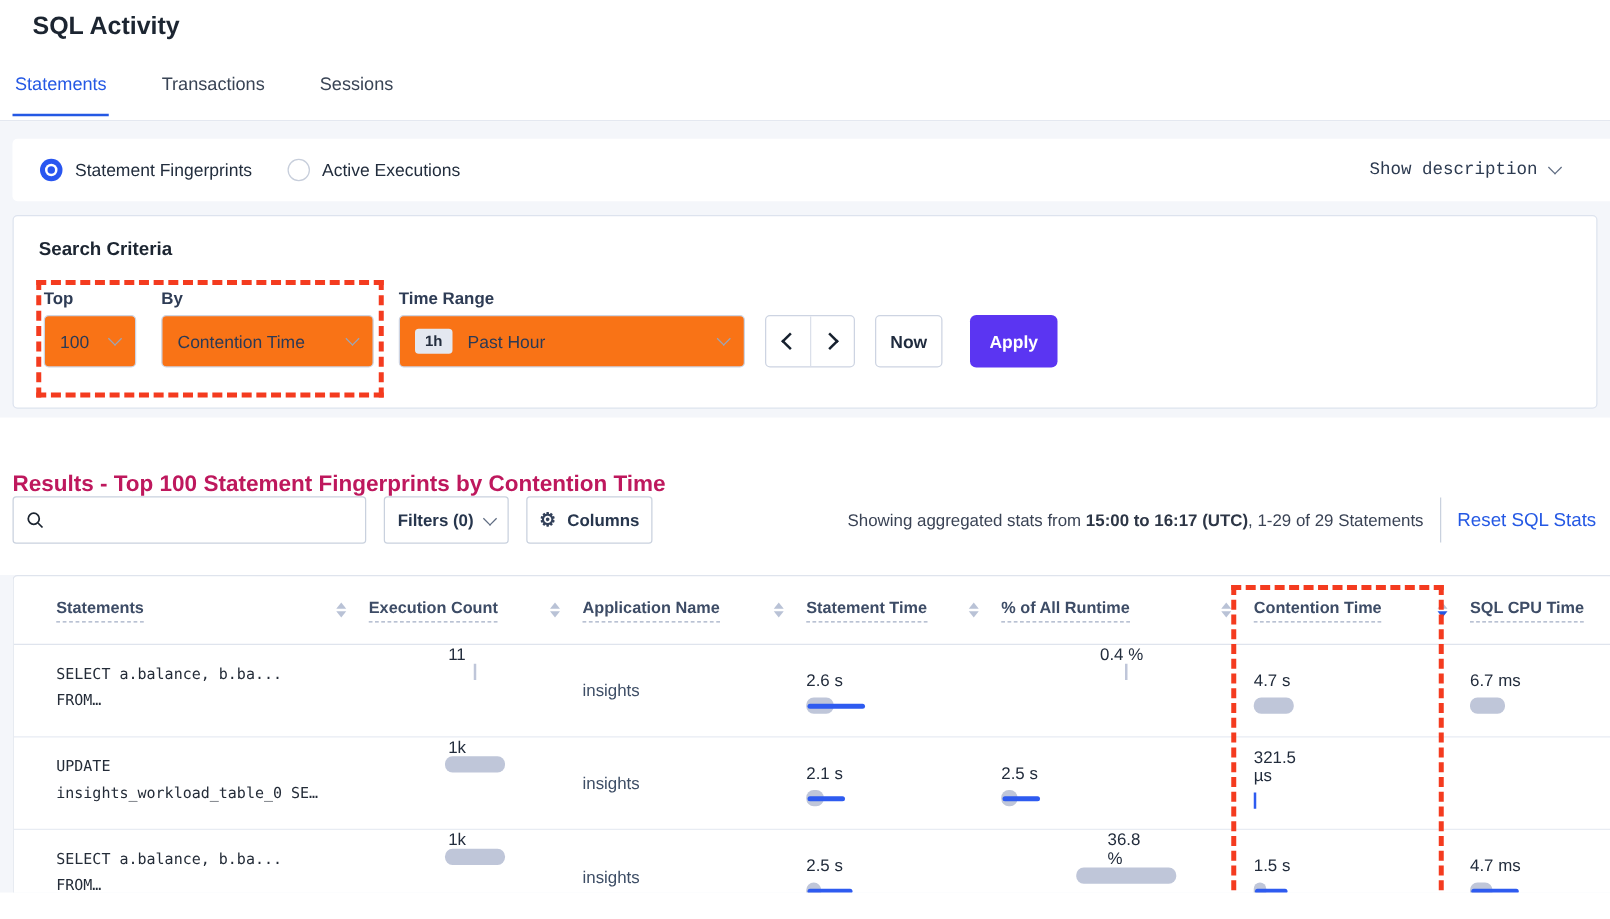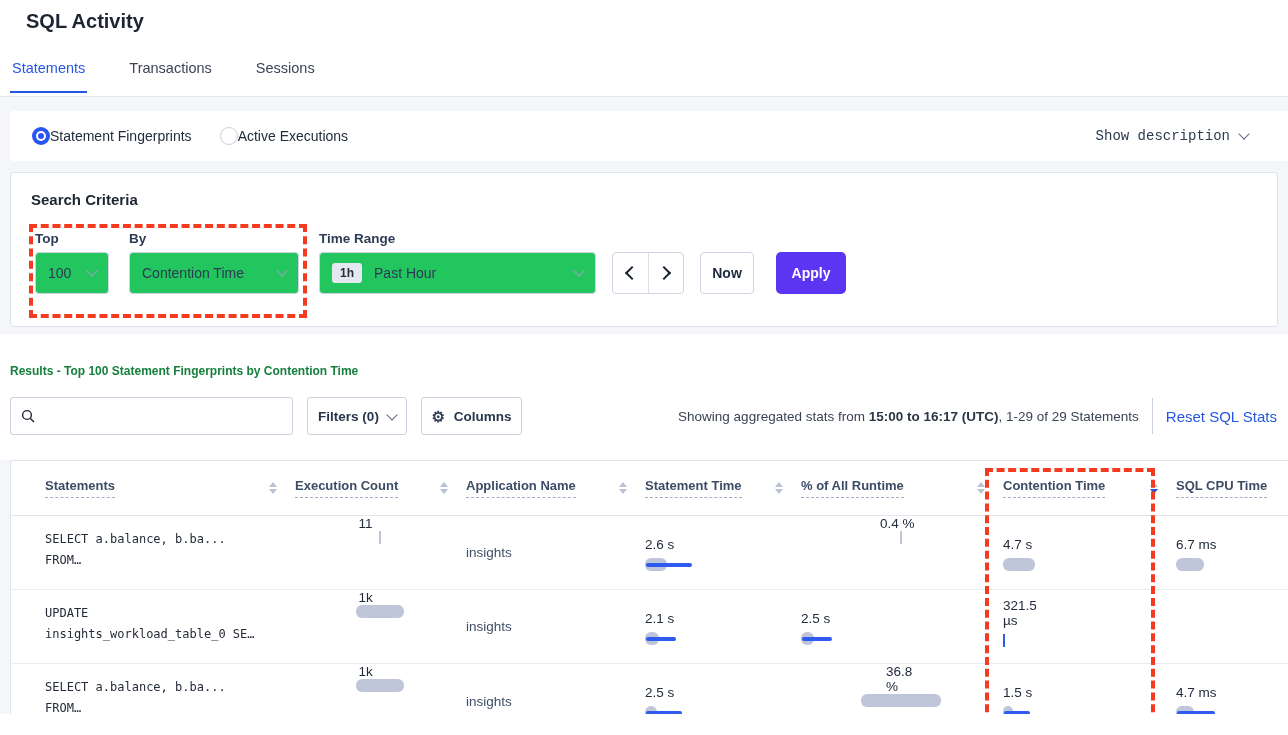--- a/index.html
+++ b/index.html
@@ -15,39 +15,39 @@
   .tab.active { color:#2458e4; border-bottom:2.5px solid #2458e4; }
   .tabs-divider { left:0; top:96px; width:1288px; height:1px; background:#e4e8f0; }
 
   
   .band1 { left:0; top:97px; width:1288px; height:237px; background:#f4f6fa; }
   .band2 { left:0; top:460px; width:1288px; height:275px; background:#f4f6fa; }
 
   
   .radio-bar { left:10px; top:111px; width:1278px; height:50px; background:#fff;
     border-radius:4px 0 0 4px; display:flex; align-items:center; padding:0 40px 0 22px; }
-  .radio-opt { display:flex; align-items:center; gap:0; margin-right:28px; cursor:pointer; }
+  .radio-opt { display:flex; align-items:center; gap:10px; margin-right:28px; cursor:pointer; }
   .radio-outer { width:18px; height:18px; border-radius:50%; display:flex; align-items:center; justify-content:center; }
   .radio-outer.sel { background:#2956f0; }
   .radio-outer.unsel { background:#fff; border:1px solid #c7cedb; }
   .radio-mid { width:10px; height:10px; border-radius:50%; background:#fff; display:flex; align-items:center; justify-content:center; }
   .radio-core { width:6px; height:6px; border-radius:50%; background:#2956f0; }
   .radio-label { font-size:14px; color:#222d3d; }
   .show-desc { margin-left:auto; display:flex; align-items:center; gap:10px; font-size:14px; color:#2c3a50; cursor:pointer;font-family:Liberation Mono, monospace; }
 
   .chev { width:8px; height:8px; border-right:1.6px solid #5f6c82; border-bottom:1.6px solid #5f6c82;
     transform:rotate(45deg); margin-top:-4px; }
   .chev.gray { border-color:#9aa6ba; }
 
   
   .criteria { left:10px; top:172px; width:1268px; height:155px; background:#fff;
     border:1px solid #dde3ee; border-radius:4px; }
   .criteria-heading { position:absolute; left:20px; top:18px; font-size:15px; font-weight:700; color:#1c2531; }
   .field-label { position:absolute; font-size:13.5px; font-weight:700; color:#2e3c55; }
-  .select { position:absolute; height:42px; background:#22c55e; border:1px solid #cdd4e2; border-radius:4px;
+  .select { position:absolute; height:42px; background:#f97316; border:1px solid #cdd4e2; border-radius:4px;
     display:flex; align-items:center; padding:0 12px; font-size:14px; color:#2c3a55; cursor:pointer; }
   .select .chev { margin-left:auto; }
   .badge-1h { background:#e4e8f0; border-radius:3px; padding:3px 8px; font-size:12px; font-weight:700;
     color:#242e3e; margin-right:12px; }
   .arrow-group { position:absolute; left:601px; top:79px; width:72px; height:42px; border:1px solid #cdd4e2;
     border-radius:4px; display:flex; background:#fff; overflow:hidden; }
   .arrow-btn { width:36px; display:flex; align-items:center; justify-content:center; cursor:pointer; }
   .arrow-btn + .arrow-btn { border-left:1px solid #dbe0ea; }
   .chev-big { width:10px; height:10px; border-right:2.6px solid #16202e; border-bottom:2.6px solid #16202e; }
   .chev-big.left { transform:rotate(135deg); margin-left:4px; }
@@ -58,21 +58,21 @@
   .btn-apply { position:absolute; left:765px; top:79px; width:70px; height:42px; border:none;
     border-radius:5px; background:#5b35f2; color:#fff; font-size:14px; font-weight:700;
     display:flex; align-items:center; justify-content:center; cursor:pointer; }
 
   
   .red-box { position:absolute; border:4px dashed #f43b1f; pointer-events:none; z-index:40; background:transparent; }
   .red-box.criteria-box { left:18px; top:51px; width:278px; height:94px; }
   .red-box.col-box { left:985px; top:468px; width:170px; height:256px; }
 
   
-  .results-heading { left:10px; top:364px; font-size:12px; font-weight:700; color:#15803d; }
+  .results-heading { left:10px; top:377px; font-size:18px; font-weight:700; color:#be185d; }
   .search-box { left:10px; top:397px; width:283px; height:38px; border:1px solid #c9d1de; border-radius:3px;
     background:#fff; display:flex; align-items:center; padding:0 10px; gap:8px; }
   .search-box input { border:none; outline:none; font-size:14px; color:#2c3a50; width:100%;
     font-family:"Liberation Sans", sans-serif; }
   .search-box input::placeholder { color:#9aa5b8; }
   .toolbar-btn { position:absolute; top:397px; height:38px; border:1px solid #c9d1de; border-radius:3px;
     background:#fff; display:flex; align-items:center; justify-content:center; gap:9px;
     font-size:13.5px; font-weight:600; color:#27364d; cursor:pointer; }
   .btn-filters { left:307px; width:100px; }
   .btn-columns { left:421px; width:101px; }

